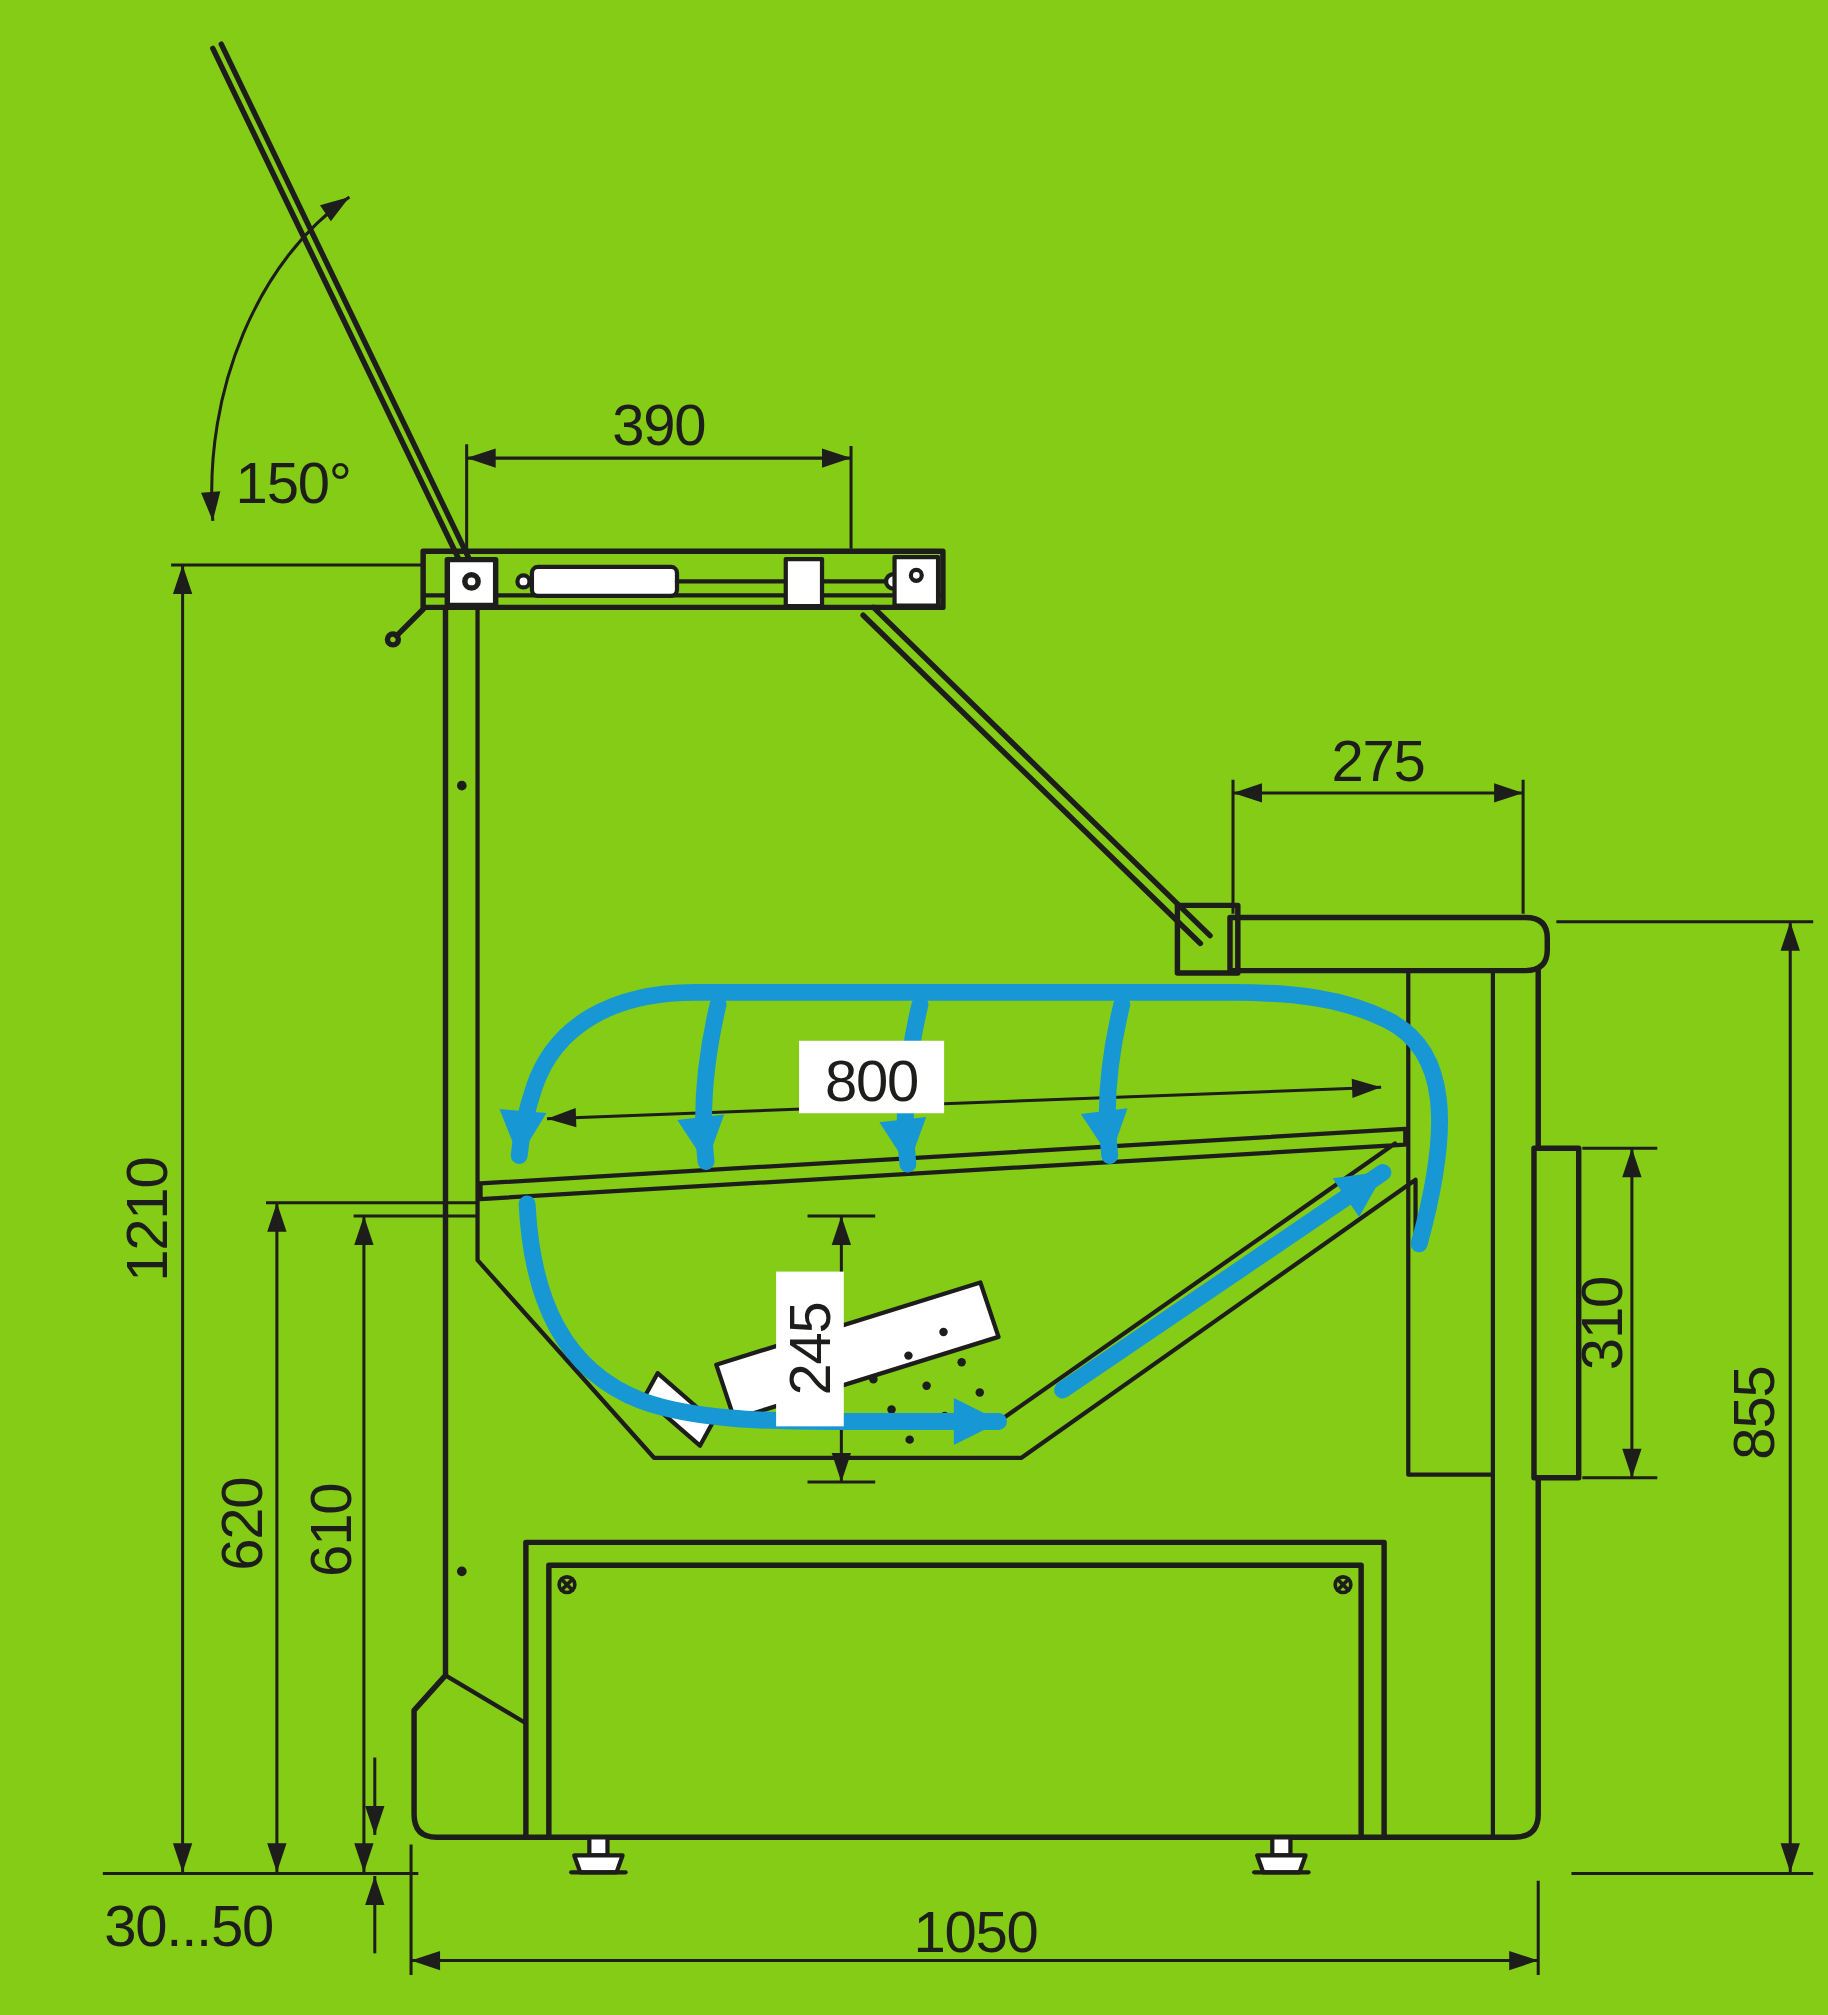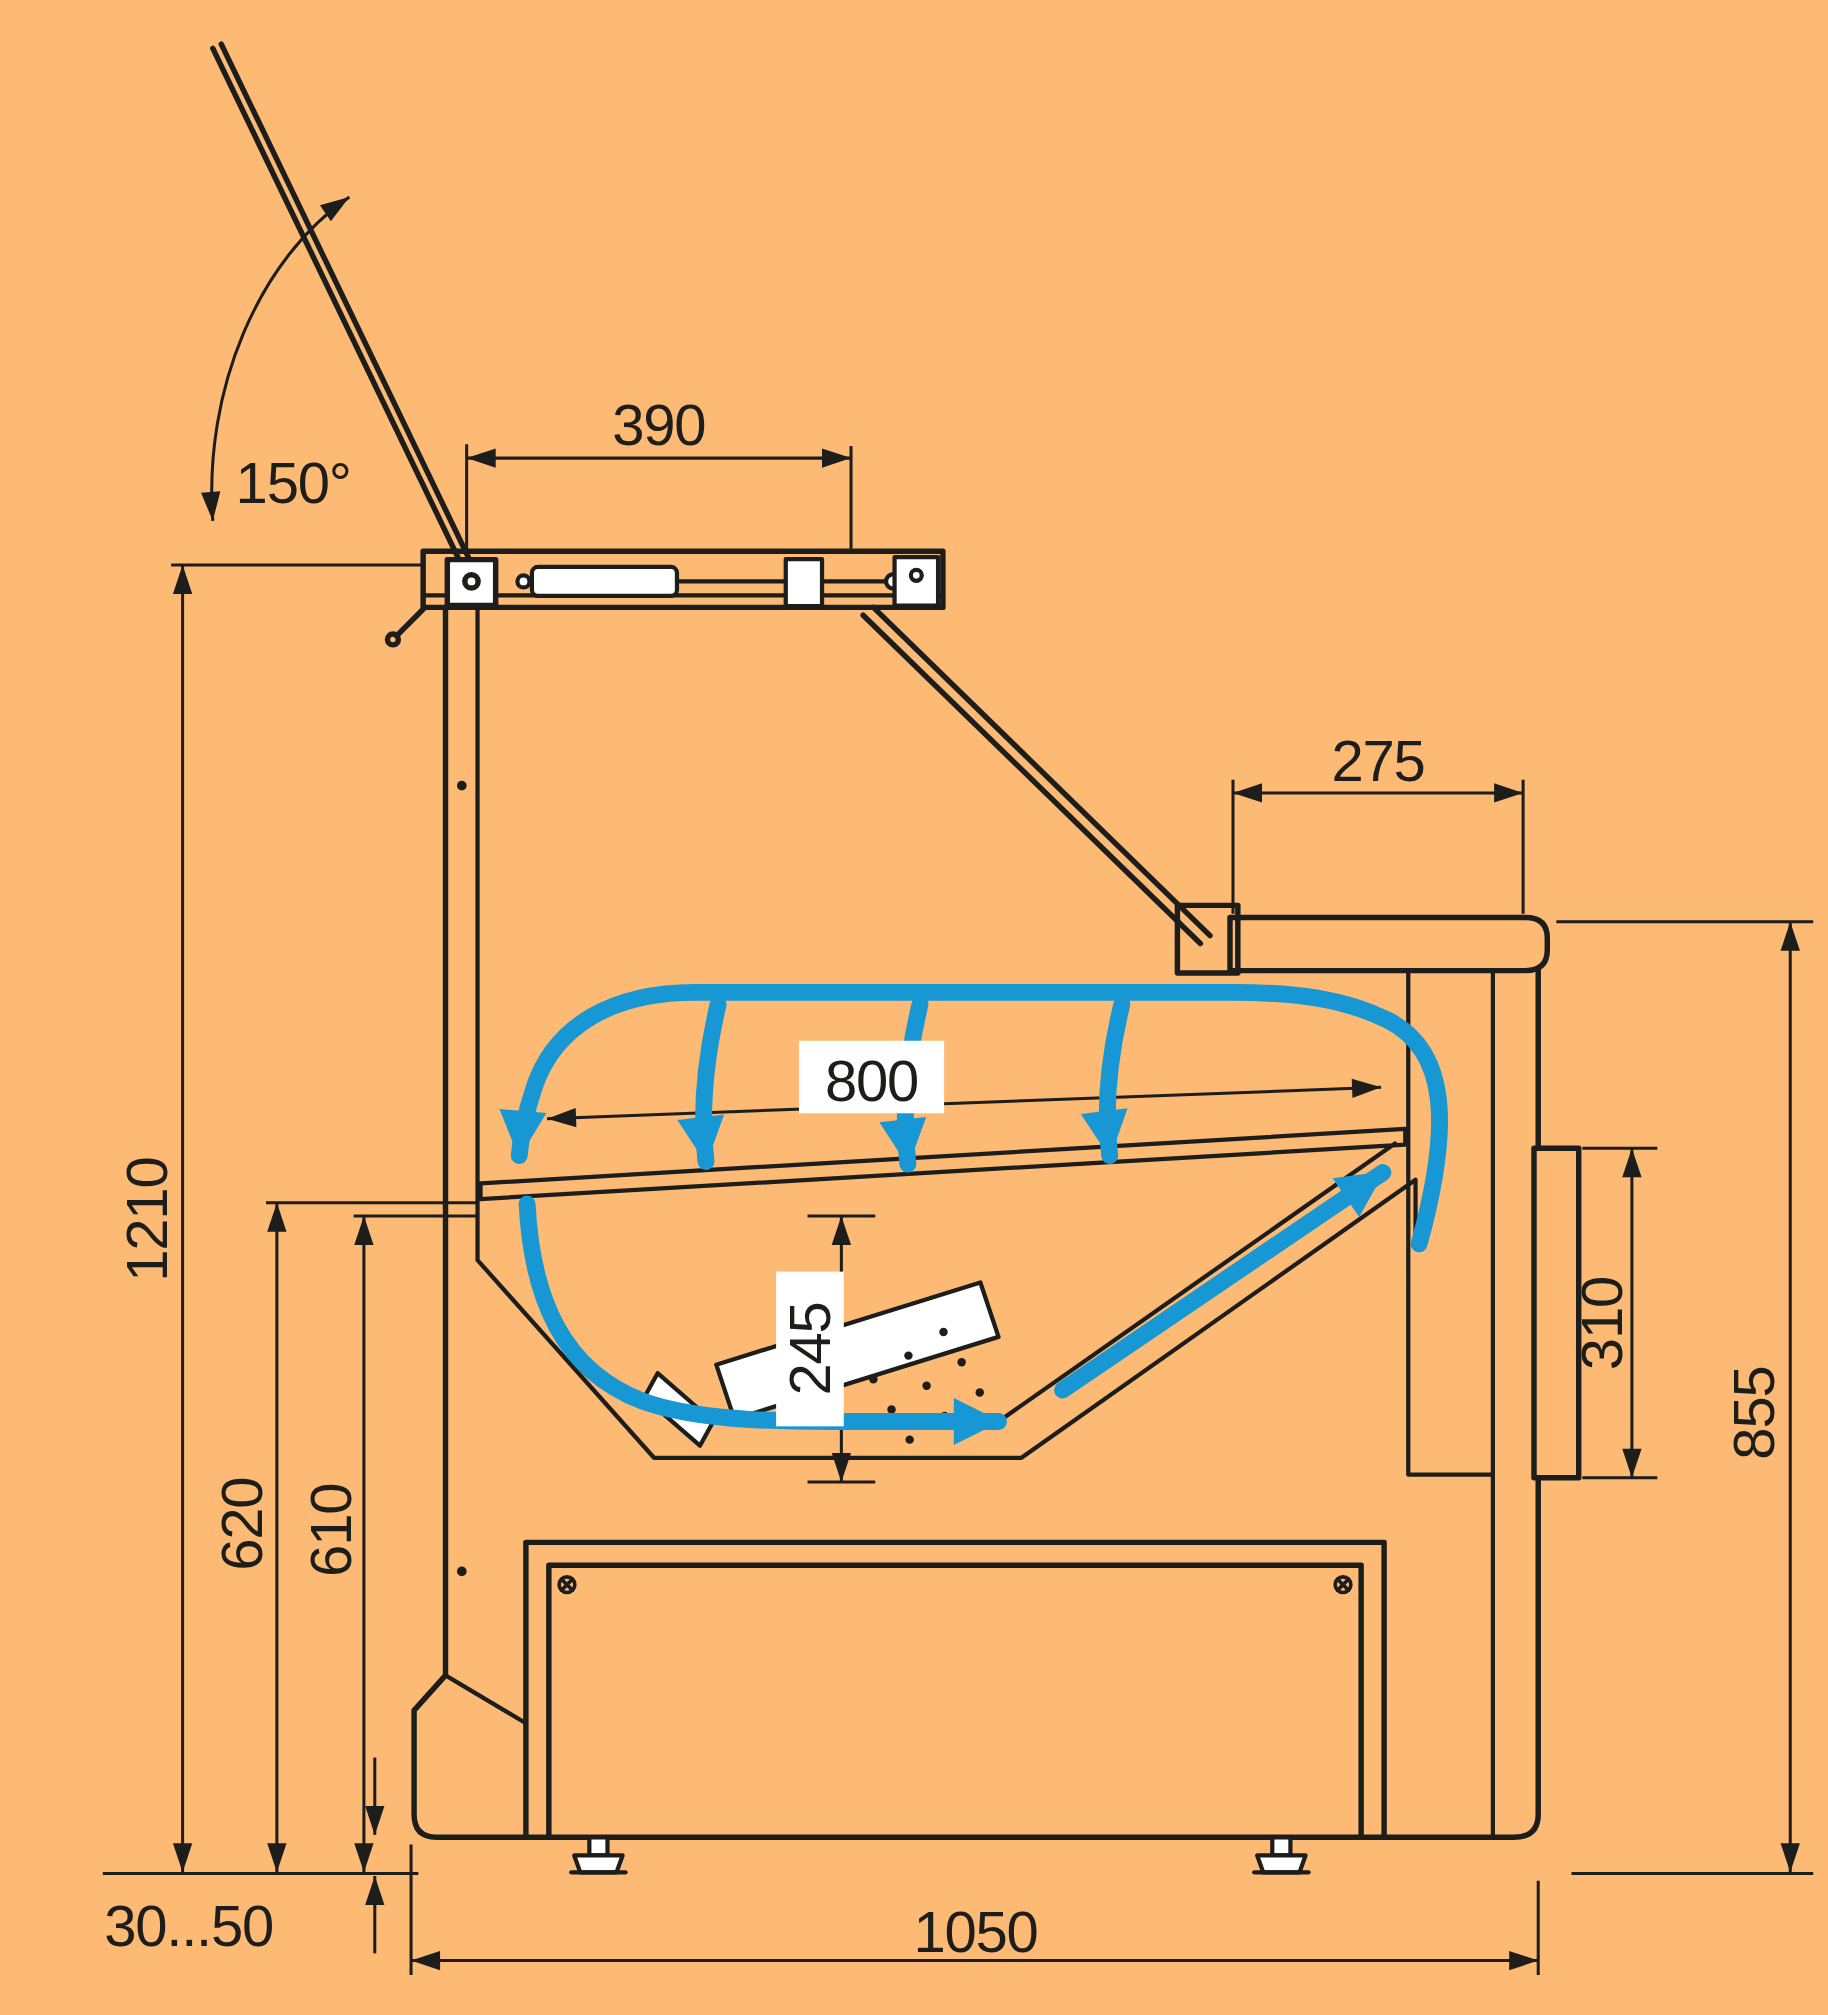--- a/index.html
+++ b/index.html
@@ -1,16 +1,16 @@
 <!DOCTYPE html>
 <html style="font-size:9.7px"><head>
 <meta charset="utf-8">
 <style>
   html,body{margin:0;padding:0;background:#ffffff;}
-  .stage{width:1829px;height:2015px;position:relative;background:#fdba74;}
+  .stage{width:1829px;height:2015px;position:relative;background:#84cc16;}
   svg{display:block;}
   text{
     font-family:"Liberation Sans", sans-serif;
     font-size:96px;
     letter-spacing:-2px;
     fill:#1d1d1b;
   }
 </style>
 </head>
 <body>

